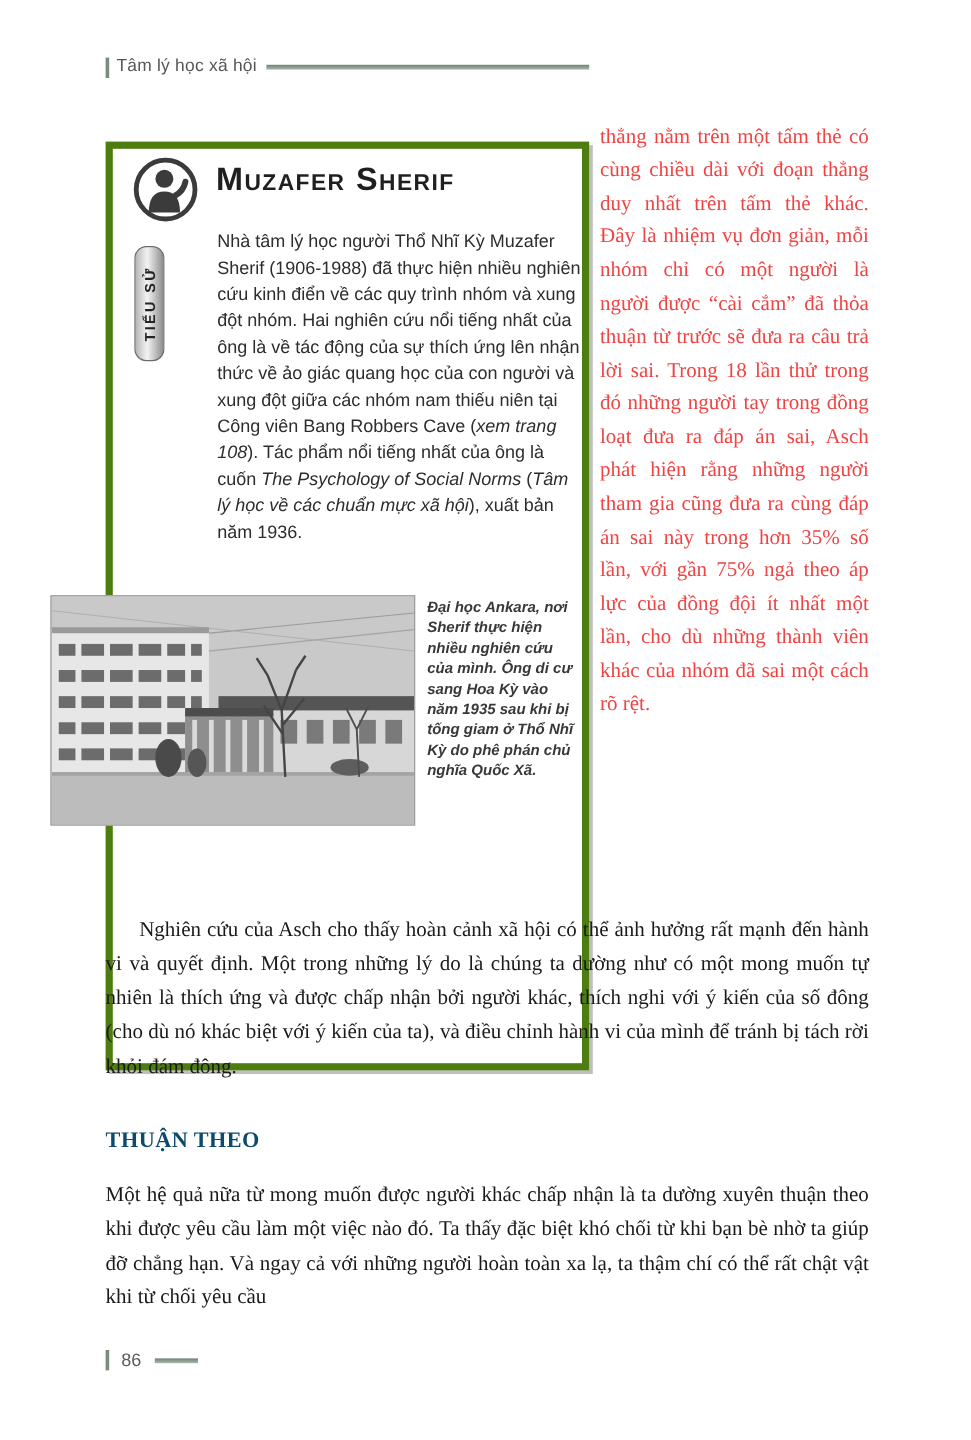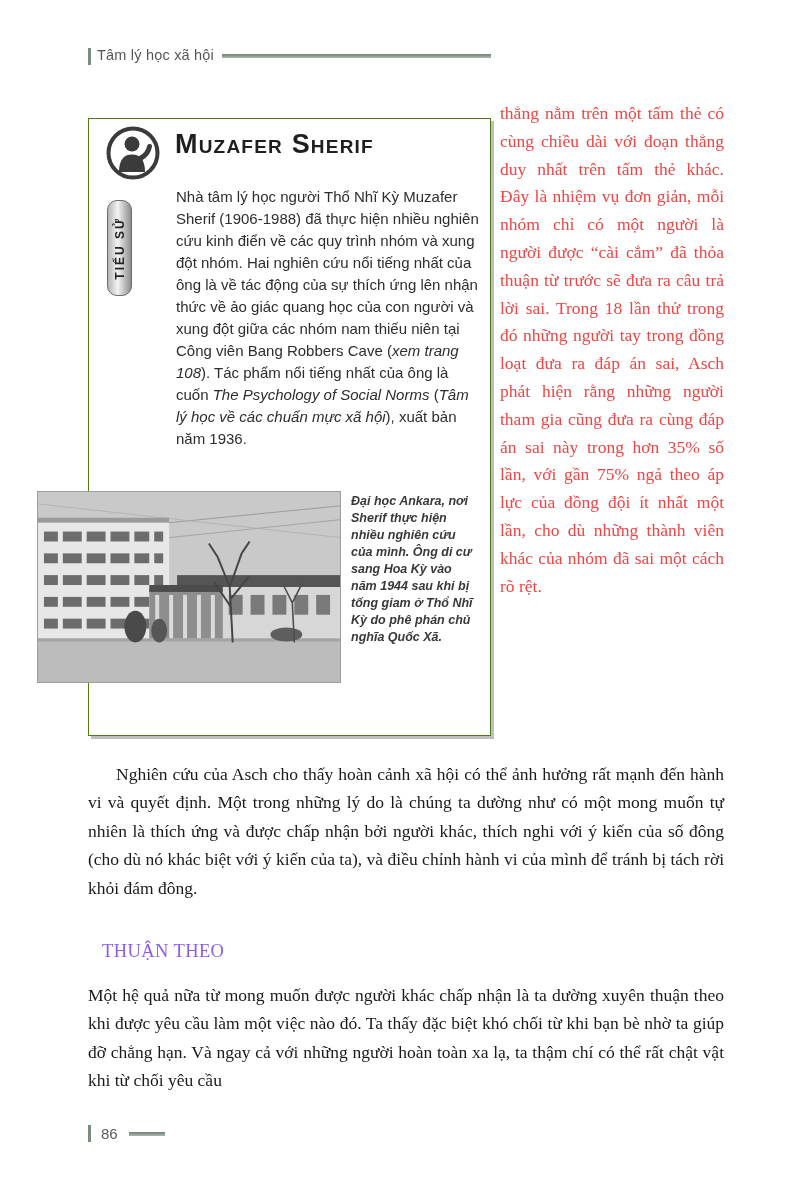--- a/index.html
+++ b/index.html
@@ -10,36 +10,36 @@
     font-family:"Liberation Serif","DejaVu Serif",serif; color:#1a1a1a;border-radius:25px;
   }
 
   
   .running-header { position:absolute; left:88px; top:46px; width:403px; height:22px; }
   .header-tick { position:absolute; left:0; top:2px; width:3px; height:17px; background:#7a8c7e; }
   .header-text { position:absolute; left:9px; top:1px; font-family:"Liberation Sans","DejaVu Sans",sans-serif; font-size:14.5px; color:#565656; letter-spacing:.2px; }
   .header-line { position:absolute; left:134px; right:0; top:8px; height:4px; background:linear-gradient(#6e8073,#adb9ae); }
 
   
-  .bio-box { position:absolute; left:88px; top:118px; width:403px; height:618px; background:#fff; border:1px solid #4d7c0f; box-shadow:3px 3px 0 rgba(110,110,110,.45); }
+  .bio-box { position:absolute; left:88px; top:118px; width:403px; height:774px; background:#fff; border:6px solid #4d7c0f; box-shadow:3px 3px 0 rgba(110,110,110,.45); }
   .bio-icon { position:absolute; left:16px; top:6px; width:56px; height:56px; }
   .bio-title { position:absolute; left:86px; top:10px; font-family:"Liberation Sans","DejaVu Sans",sans-serif; font-variant:small-caps; font-weight:bold; font-size:27px; letter-spacing:1.2px; color:#1f1f1f; white-space:nowrap; }
   .bio-tab { position:absolute; left:18px; top:81px; width:25px; height:96px; border:1px solid #6b6b6b; border-radius:10px; background:linear-gradient(90deg,#b5b5b5,#f3f3f3 42%,#8d8d8d); display:flex; align-items:center; justify-content:center; }
   .bio-tab span { writing-mode:vertical-rl; transform:rotate(180deg); font-family:"Liberation Sans","DejaVu Sans",sans-serif; font-size:12px; font-weight:bold; letter-spacing:2px; color:#242424; white-space:nowrap; }
   .bio-body { position:absolute; left:87px; top:67px; width:303px; font-family:"Liberation Sans","DejaVu Sans",sans-serif; font-size:15px; line-height:22px; color:#2d2d2d; }
   .bio-body em { font-style:italic; }
   .bio-photo { position:absolute; left:-52px; top:372px; width:304px; height:192px; display:block; border:1px solid #9d9d9d; background:#cacaca; }
   .bio-caption { position:absolute; left:262px; top:374px; width:124px; font-family:"Liberation Sans","DejaVu Sans",sans-serif; font-style:italic; font-weight:bold; font-size:12.5px; line-height:17px; color:#383838; }
 
   
   .right-column { position:absolute; left:500px; top:100px; width:224px; font-size:17.5px; line-height:27.8px; text-align:justify; color:#ef4444; }
 
   
   .paragraph-1 { position:absolute; left:88px; top:760px; width:636px; font-size:17.5px; line-height:28.4px; text-align:justify; text-indent:28px; }
-  .section-heading { position:absolute; left:102px; top:941px; font-size:18.5px; font-weight:normal; letter-spacing:.4px; color:#8b5cf6; }
+  .section-heading { position:absolute; left:88px; top:941px; font-size:18.5px; font-weight:bold; letter-spacing:.4px; color:#0c4a6e; }
   .paragraph-2 { position:absolute; left:88px; top:981px; width:636px; font-size:17.5px; line-height:28.4px; text-align:justify; }
 
   
   .page-footer { position:absolute; left:88px; top:1123px; width:200px; height:22px;padding-left:45px; }
   .footer-tick { position:absolute; left:0; top:2px; width:3px; height:17px; background:#7a8c7e; }
   .page-number { position:absolute; left:13px; top:2px; font-family:"Liberation Sans","DejaVu Sans",sans-serif; font-size:15px; color:#5a5a5a; }
   .footer-line { position:absolute; left:41px; top:9px; width:36px; height:4px; background:linear-gradient(#6e8073,#adb9ae); }
 </style>
 </head>
 <body>
@@ -123,21 +123,21 @@
 
         <ellipse cx="98" cy="136" rx="11" ry="16" fill="#4a4a4a"></ellipse>
         <ellipse cx="122" cy="140" rx="8" ry="12" fill="#565656"></ellipse>
         <ellipse cx="250" cy="144" rx="16" ry="7" fill="#5e5e5e"></ellipse>
 
         <path d="M196 152 L193 96 M193 96 L181 66 M193 96 L205 62 M194 116 L178 92 M194 108 L212 86 M205 62 L213 50 M181 66 L172 52" stroke="#454545" stroke-width="2" fill="none"></path>
         <path d="M258 152 L256 112 M256 112 L247 94 M256 112 L266 92" stroke="#4e4e4e" stroke-width="1.6" fill="none"></path>
       </svg>
     </span>
 
-    <p class="bio-caption">Đại học Ankara, nơi Sherif thực hiện nhiều nghiên cứu của mình. Ông di cư sang Hoa Kỳ vào năm 1944 sau khi bị tống giam ở Thổ Nhĩ Kỳ do phê phán chủ nghĩa Quốc Xã.</p>
+    <p class="bio-caption">Đại học Ankara, nơi Sherif thực hiện nhiều nghiên cứu của mình. Ông di cư sang Hoa Kỳ vào năm 1935 sau khi bị tống giam ở Thổ Nhĩ Kỳ do phê phán chủ nghĩa Quốc Xã.</p>
   </aside>
 
   <div class="right-column">thẳng nằm trên một tấm thẻ có cùng chiều dài với đoạn thẳng duy nhất trên tấm thẻ khác. Đây là nhiệm vụ đơn giản, mỗi nhóm chỉ có một người là người được “cài cắm” đã thỏa thuận từ trước sẽ đưa ra câu trả lời sai. Trong 18 lần thử trong đó những người tay trong đồng loạt đưa ra đáp án sai, Asch phát hiện rằng những người tham gia cũng đưa ra cùng đáp án sai này trong hơn 35% số lần, với gần 75% ngả theo áp lực của đồng đội ít nhất một lần, cho dù những thành viên khác của nhóm đã sai một cách rõ rệt.</div>
 
   <p class="paragraph-1">Nghiên cứu của Asch cho thấy hoàn cảnh xã hội có thể ảnh hưởng rất mạnh đến hành vi và quyết định. Một trong những lý do là chúng ta dường như có một mong muốn tự nhiên là thích ứng và được chấp nhận bởi người khác, thích nghi với ý kiến của số đông (cho dù nó khác biệt với ý kiến của ta), và điều chỉnh hành vi của mình để tránh bị tách rời khỏi đám đông.</p>
 
   <h3 class="section-heading">THUẬN THEO</h3>
 
   <p class="paragraph-2">Một hệ quả nữa từ mong muốn được người khác chấp nhận là ta dường xuyên thuận theo khi được yêu cầu làm một việc nào đó. Ta thấy đặc biệt khó chối từ khi bạn bè nhờ ta giúp đỡ chẳng hạn. Và ngay cả với những người hoàn toàn xa lạ, ta thậm chí có thể rất chật vật khi từ chối yêu cầu</p>
 

